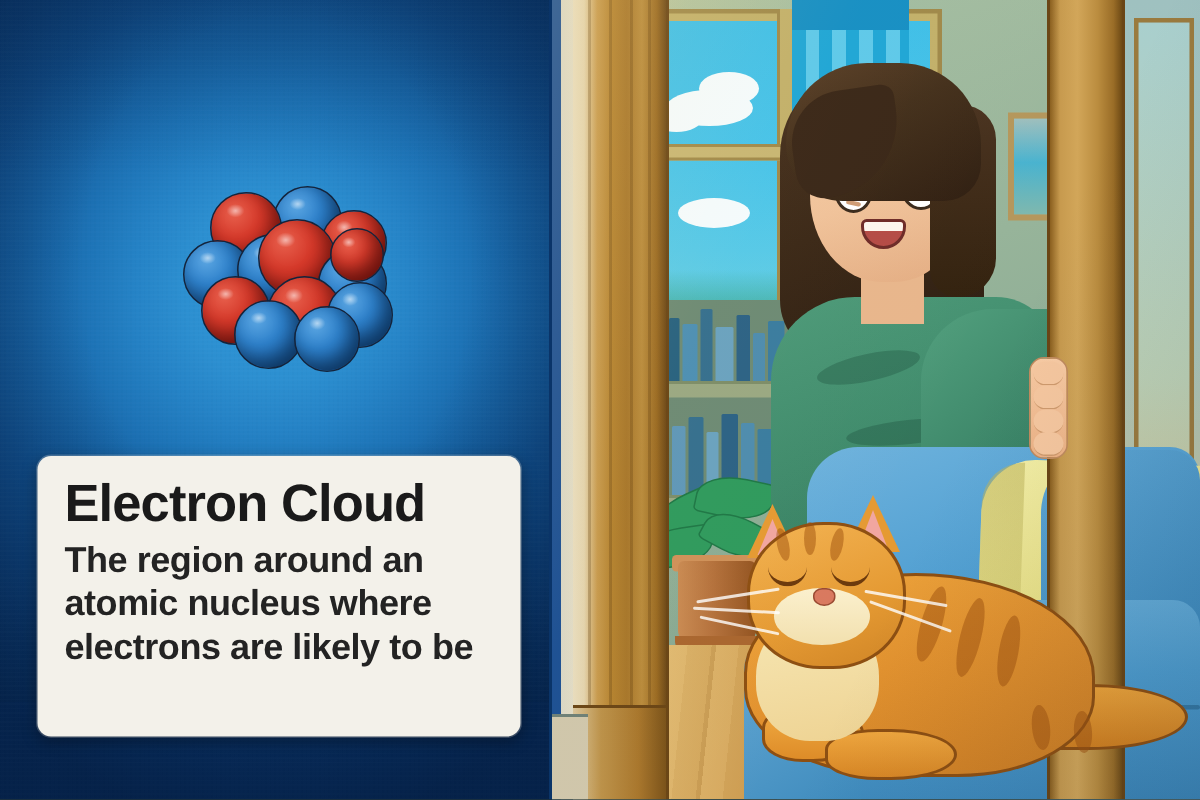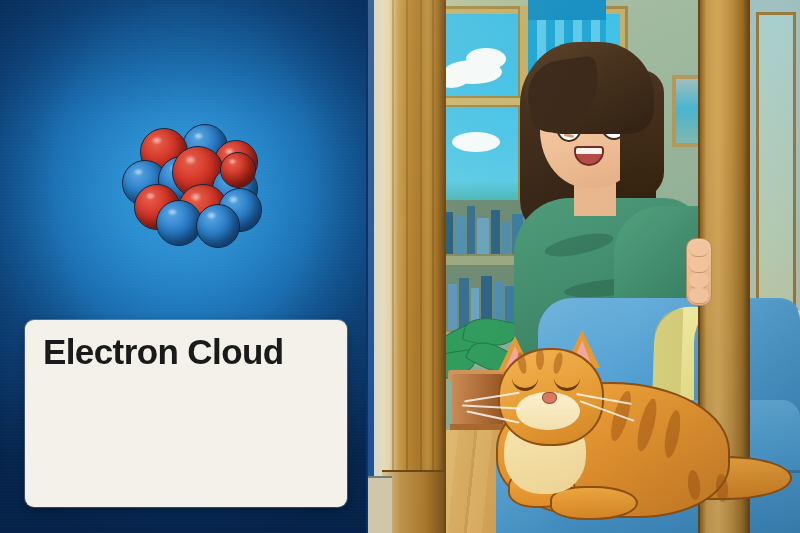--- a/index.html
+++ b/index.html
@@ -39,21 +39,21 @@
   
   #nucleus{position:absolute;left:118px;top:122px;width:136px;height:136px;}
   .nuc{position:absolute;border-radius:50%;border:1.5px solid #14243c;
     box-shadow:inset -5px -6px 11px rgba(0,0,0,.40);}
   .nuc.p{background:radial-gradient(circle at 33% 28%, #e8604d 0%, #d5392a 38%, #b52218 74%, #8e150f 100%);}
   .nuc.n{background:radial-gradient(circle at 33% 28%, #5ba6e2 0%, #2e81cb 38%, #1a62ac 74%, #114b8c 100%);}
   .nuc::after{content:"";position:absolute;left:22%;top:15%;width:26%;height:20%;border-radius:50%;
     background:radial-gradient(ellipse at 50% 50%, rgba(255,255,255,.55), rgba(255,255,255,0) 70%);}
 
   
-  #card{position:absolute;left:25px;top:320px;width:322px;height:187px;
+  #card{position:absolute;left:25px;top:304px;width:322px;height:187px;
     background:#f3f1ea;border-radius:9px;
     box-shadow:0 3px 10px rgba(0,0,0,.35), 0 0 0 1px rgba(255,255,255,.25);
     padding:14px 16px 0 18px;box-sizing:border-box;}
   #card-title{font-size:35px;line-height:1.04;font-weight:700;color:#1a1a1a;
     letter-spacing:-.6px;font-family:"Liberation Sans","DejaVu Sans",sans-serif;white-space:nowrap;}
   #card-body{margin-top:6px;font-size:24px;line-height:1.20;font-weight:600;color:#232323;
     letter-spacing:-.3px;}
 
   
   #right-panel{position:absolute;left:368px;top:0;width:432px;height:533px;overflow:hidden;
@@ -230,20 +230,21 @@
         <div class="nuc p" style="left: 16px; top: 62px; width: 44px; height: 44px;"></div>
         <div class="nuc p" style="left: 60px; top: 62px; width: 48px; height: 48px;"></div>
         <div class="nuc n" style="left: 100px; top: 66px; width: 42px; height: 42px;"></div>
         <div class="nuc n" style="left: 38px; top: 78px; width: 44px; height: 44px;"></div>
         <div class="nuc n" style="left: 78px; top: 82px; width: 42px; height: 42px;"></div>
         <div class="nuc p" style="left: 102px; top: 30px; width: 34px; height: 34px;"></div>
       </div>
 
     <div id="card">
       <div id="card-title">Electron Cloud</div>
+      <div id="card-body">The region around an atomic nucleus where electrons are likely to be</div>
     </div>
   </div>
 
   <div id="seam"></div>
 
   <div id="right-panel">
 
     <div class="rp" id="wall"></div>
     <div class="rp" id="wall-shade"></div>
 

